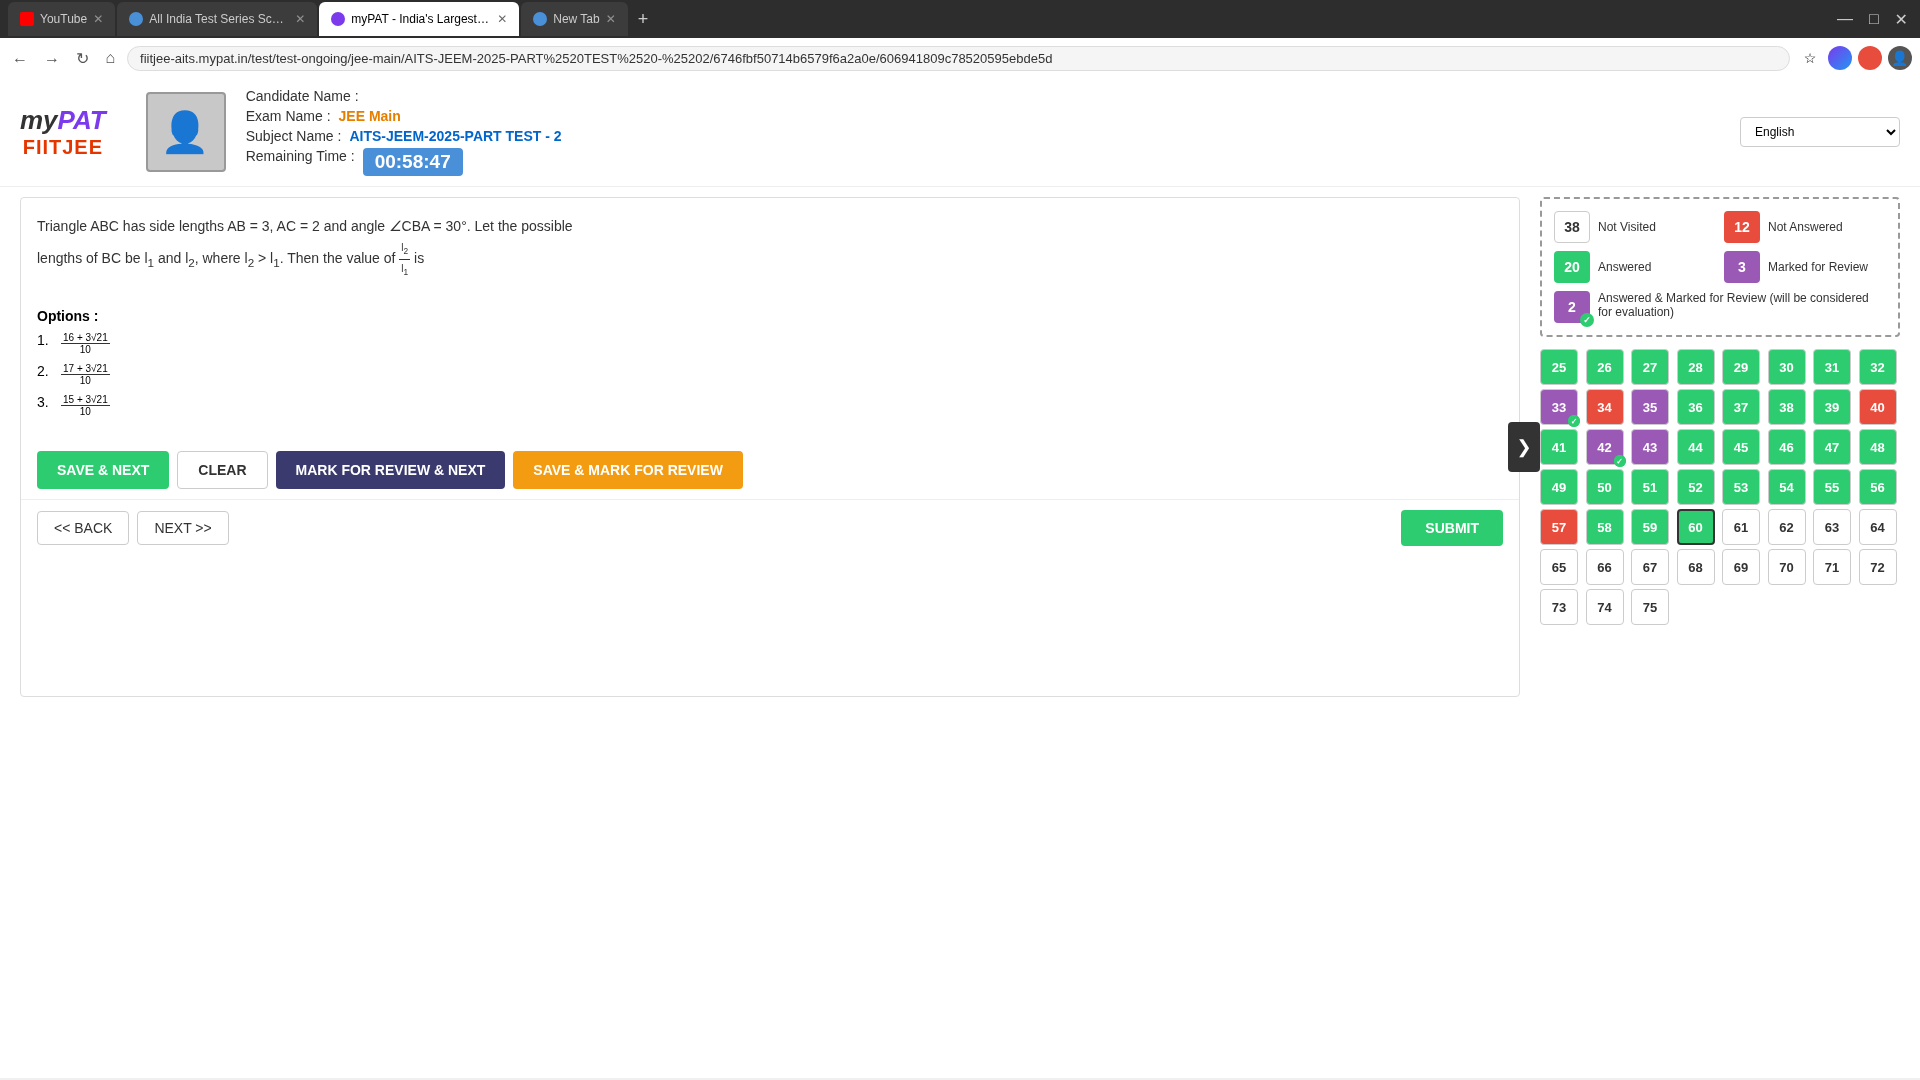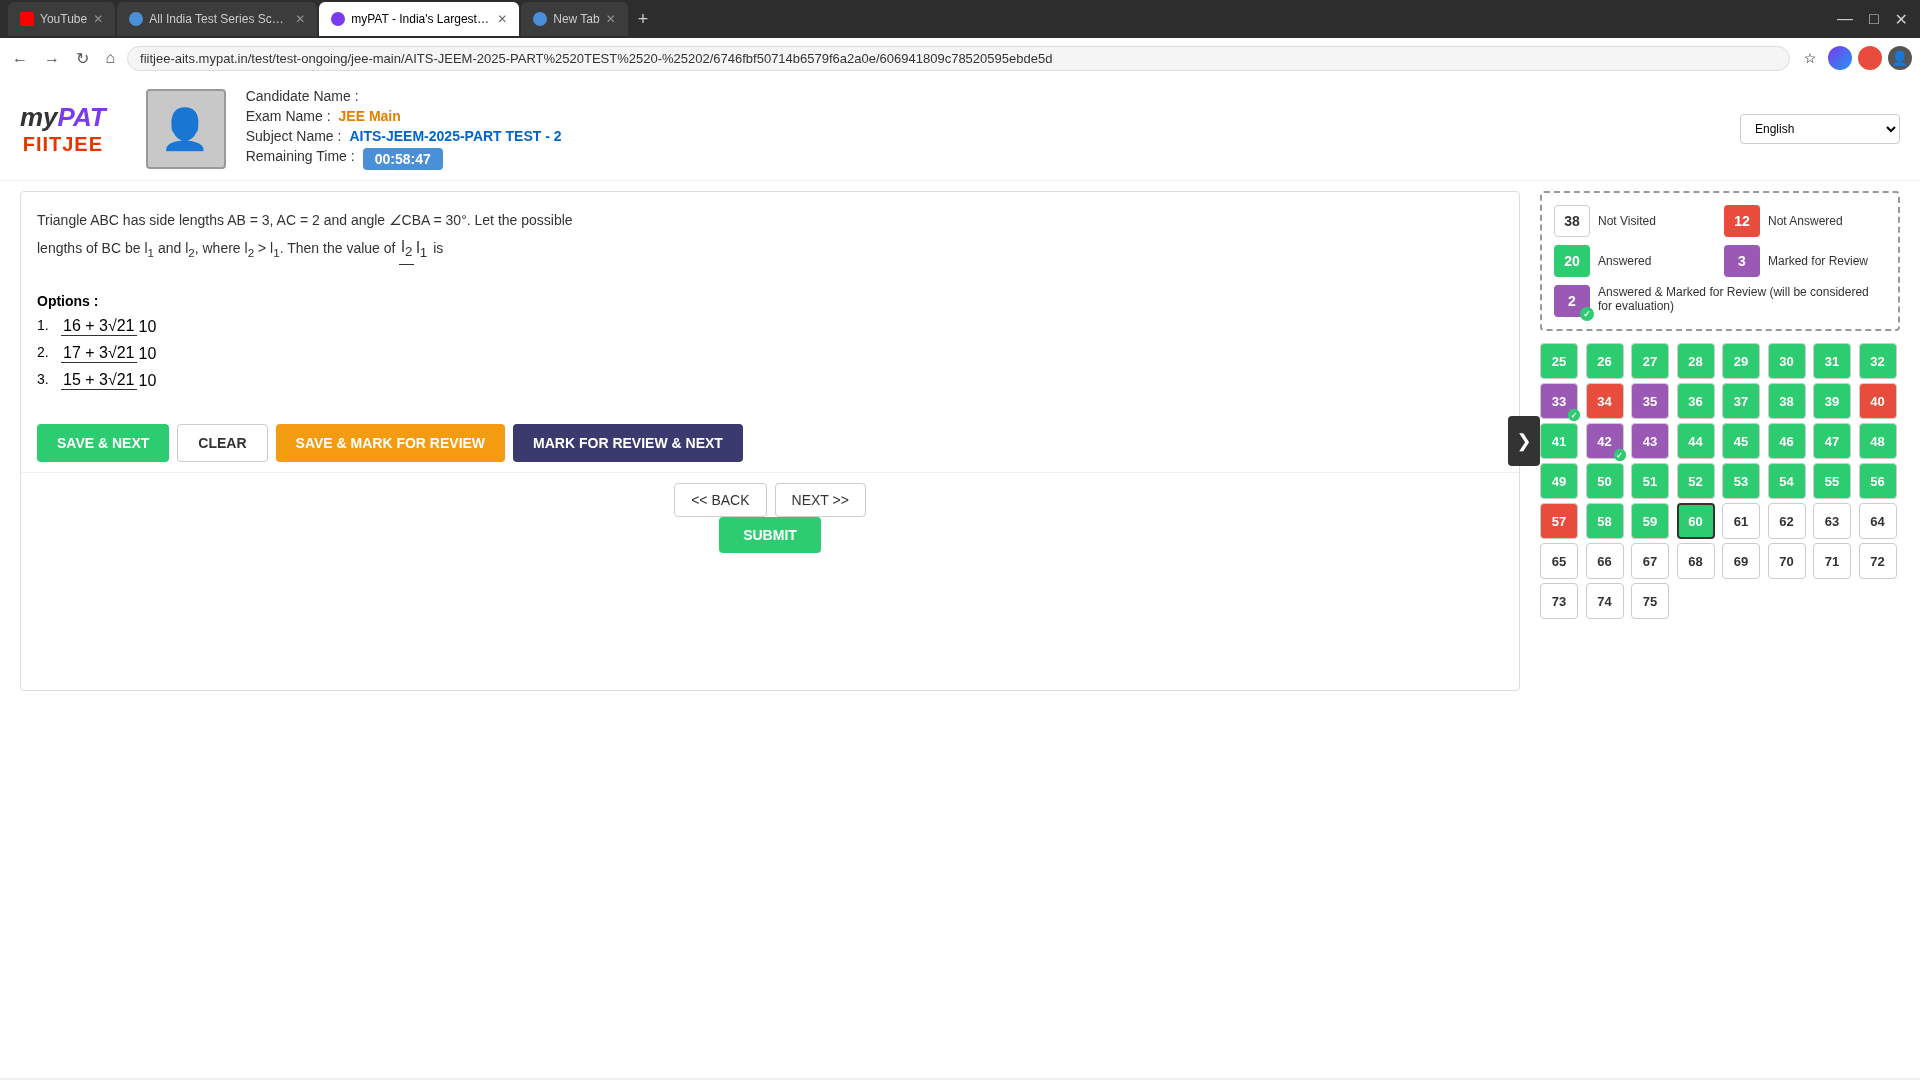--- a/index.html
+++ b/index.html
@@ -31,21 +31,21 @@
     .logo { display: flex; flex-direction: column; align-items: center; }
 
     
     .candidate-section { display: flex; align-items: center; flex: 1; padding: 0 40px; gap: 20px; }
     .avatar { width: 80px; height: 80px; background: #c8c8c8; border: 2px solid #999; border-radius: 4px; display: flex; align-items: center; justify-content: center; }
     .candidate-info { display: flex; flex-direction: column; gap: 4px; }
     .info-row { display: flex; gap: 8px; font-size: 14px; }
     .info-label { color: #333; font-weight: normal; }
     .info-value { color: #e67e00; font-weight: bold; }
     .info-value.blue { color: #0066cc; }
-    .timer-badge { background: #4a90d9; color: #fff; padding: 3px 12px; border-radius: 4px; font-weight: bold; font-size: 14px; }
+    .timer-badge { background: #4a90d9; color: #fff; padding: 3px 12px; border-radius: 4px; font-weight: bold; font-size: 19px; }
 
     
     .lang-select { border: 1px solid #ccc; padding: 6px 10px; border-radius: 4px; font-size: 12px; background: #fff; width: 160px; }
 
     
     .main-content { display: flex; padding: 10px 20px; gap: 20px; }
 
     
     .question-panel { flex: 1; background: #fff; border: 1px solid #ddd; border-radius: 4px; padding: 0; min-height: 500px; position: relative; }
     .question-header { display: flex; justify-content: space-between; align-items: center; padding: 10px 16px; border-bottom: 1px solid #eee; }
@@ -62,21 +62,21 @@
 
     
     .action-buttons { display: flex; gap: 8px; padding: 10px 16px; flex-wrap: wrap; }
     .btn { padding: 10px 20px; border: none; border-radius: 4px; cursor: pointer; font-size: 14px; font-weight: bold; }
     .btn-save-next { background: #2ecc71; color: #fff; }
     .btn-clear { background: #fff; color: #333; border: 1px solid #ccc; }
     .btn-save-mark { background: #f39c12; color: #fff; }
     .btn-mark-next { background: #3a3a6e; color: #fff; }
 
     
-    .nav-buttons { display: flex; justify-content: space-between; align-items: center; padding: 10px 16px; border-top: 1px solid #eee; flex-direction: column; }
+    .nav-buttons { display: flex; justify-content: space-between; align-items: center; padding: 10px 16px; border-top: 1px solid #eee; }
     .btn-nav { background: #fff; color: #333; border: 1px solid #ccc; padding: 8px 16px; border-radius: 4px; cursor: pointer; font-size: 14px; }
     .btn-submit { background: #2ecc71; color: #fff; border: none; padding: 10px 24px; border-radius: 4px; cursor: pointer; font-size: 14px; font-weight: bold; }
 
     
     .side-arrow { position: absolute; right: -20px; top: 50%; transform: translateY(-50%); width: 32px; height: 50px; background: #333; color: white; border: none; cursor: pointer; border-radius: 4px; display: flex; align-items: center; justify-content: center; font-size: 18px; z-index: 10; }
 
     
     .right-panel { width: 360px; }
     .legend-box { border: 2px dashed #999; border-radius: 4px; padding: 12px; margin-bottom: 12px; background: #fff; }
     .legend-grid { display: grid; grid-template-columns: 1fr 1fr; gap: 8px; margin-bottom: 8px; }
@@ -96,21 +96,21 @@
     .q-btn { width: 38px; height: 36px; border-radius: 4px; border: 1px solid #ccc; display: flex; align-items: center; justify-content: center; font-size: 13px; font-weight: bold; cursor: pointer; color: #fff; position: relative; }
     .q-not-visited { background: #fff; color: #333; border: 1px solid #ccc; }
     .q-answered { background: #2ecc71; }
     .q-not-answered { background: #e74c3c; }
     .q-marked { background: #9b59b6; }
     .q-answered-marked { background: #9b59b6; }
     .q-answered-marked::after { content: '✓'; position: absolute; bottom: -3px; right: -3px; width: 12px; height: 12px; background: #2ecc71; border-radius: 50%; font-size: 8px; display: flex; align-items: center; justify-content: center; color: white; }
     .q-current { background: #2ecc71; border: 2px solid #333; }
 
     
-    .fraction { display: inline-flex; flex-direction: row; align-items: center; font-size: 16px; vertical-align: middle; }
+    .fraction { display: inline-flex; flex-direction: column; align-items: center; font-size: 10px; vertical-align: middle; }
     .fraction .num { border-bottom: 1px solid #333; padding: 0 2px; }
     .fraction .den { padding: 0 2px; }
 
     
     .window-controls { display: flex; gap: 8px; align-items: center; }
     .win-ctrl { background: none; border: none; cursor: pointer; color: #ccc; font-size: 16px; padding: 0 4px; }
 
     .top-bar { display: flex; justify-content: space-between; align-items: center; background: #2d2d2d; padding: 2px 8px; }
     .tabs-and-controls { display: flex; flex: 1; }
   </style>
@@ -252,22 +252,22 @@
                 <span class="num">15 + 3√21</span>
                 <span class="den">10</span>
               </span>
             </span>
           </div>
         </div>
 
         <div class="action-buttons">
           <button class="btn btn-save-next">SAVE &amp; NEXT</button>
           <button class="btn btn-clear">CLEAR</button>
+          <button class="btn btn-mark-next">MARK FOR REVIEW &amp; NEXT</button>
           <button class="btn btn-save-mark">SAVE &amp; MARK FOR REVIEW</button>
-          <button class="btn btn-mark-next">MARK FOR REVIEW &amp; NEXT</button>
         </div>
 
         <div class="nav-buttons">
           <div style="display:flex;gap:8px;">
             <button class="btn-nav">&lt;&lt; BACK</button>
             <button class="btn-nav">NEXT &gt;&gt;</button>
           </div>
           <button class="btn-submit">SUBMIT</button>
         </div>
       </div>

